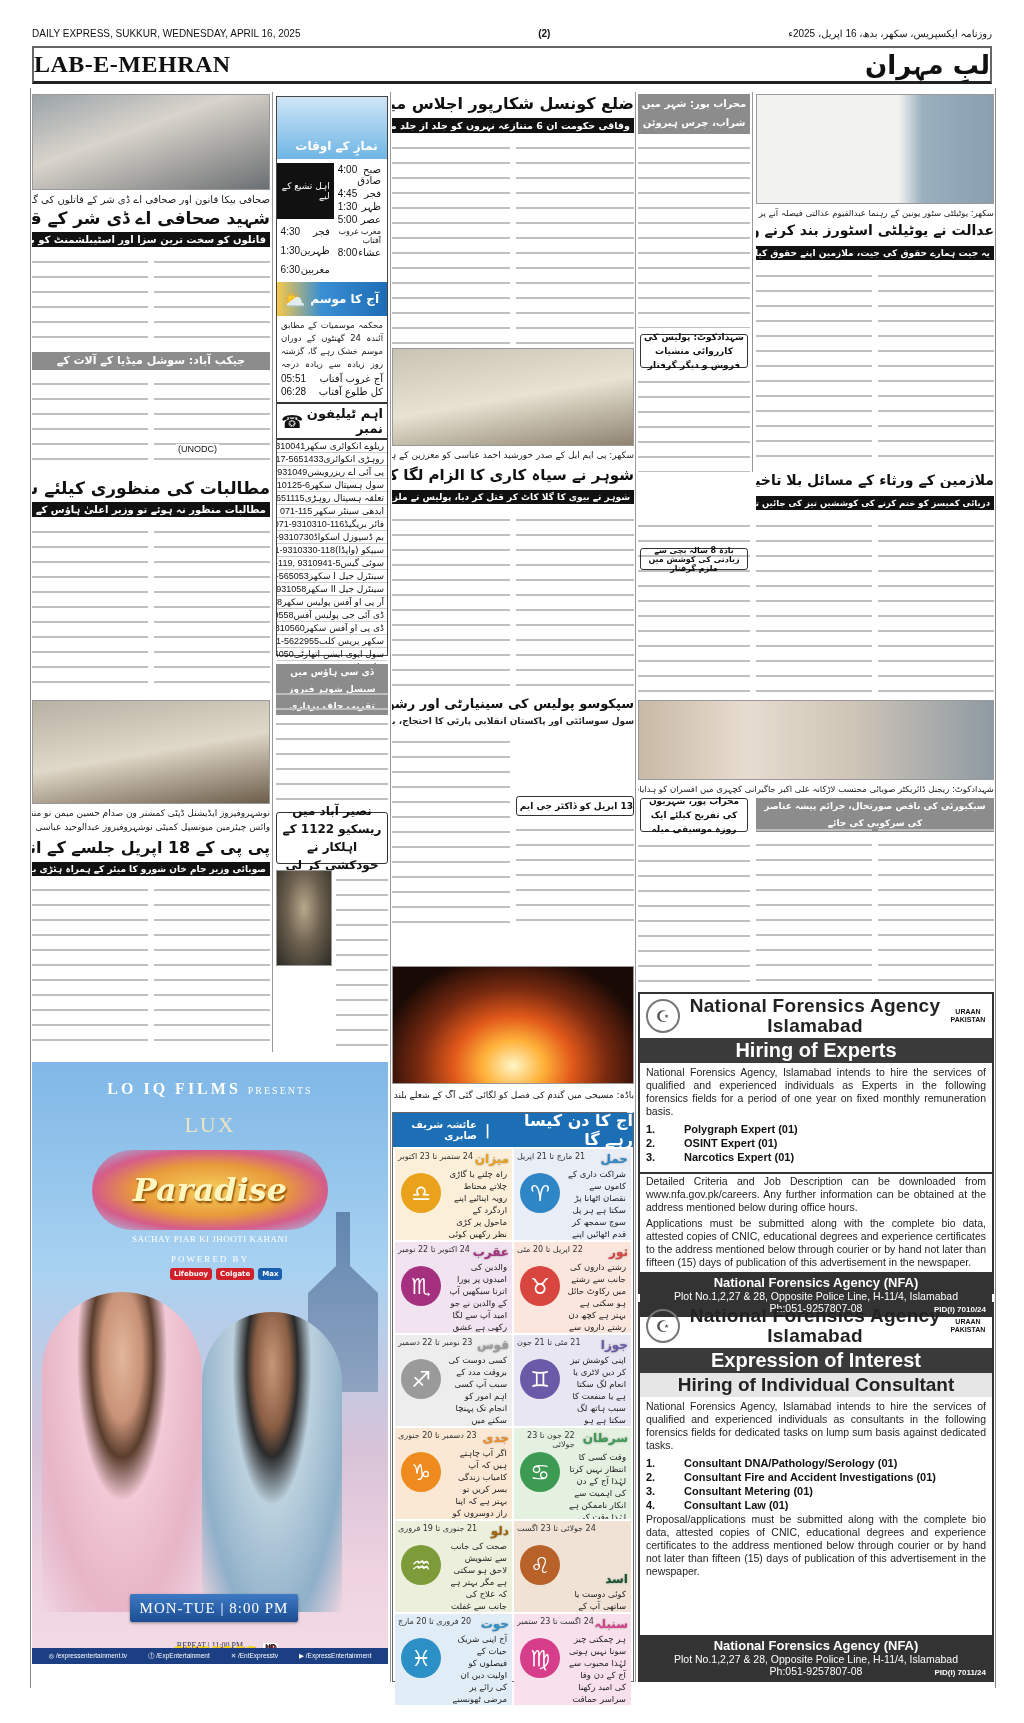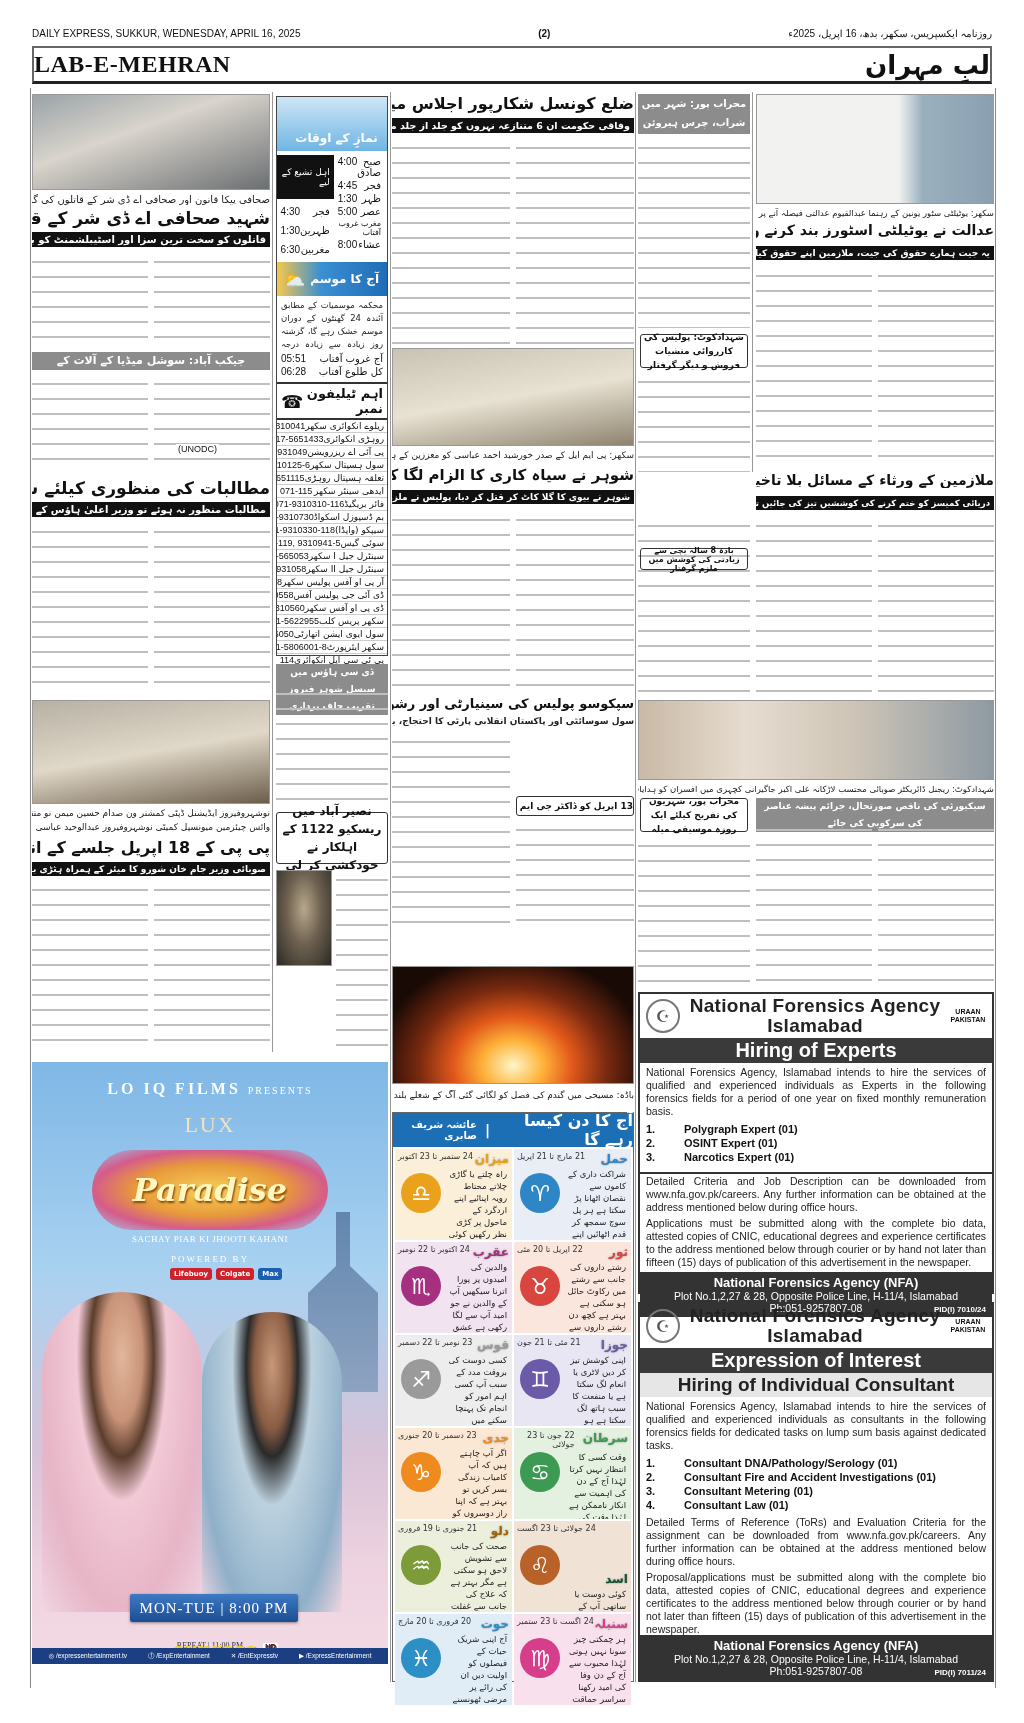--- a/index.html
+++ b/index.html
@@ -16,24 +16,24 @@
   .photo.office { background: linear-gradient(170deg, #b7b1a4, #e0d8c8 50%, #6c5d4a); }
   .photo.fire { background: radial-gradient(ellipse at 50% 85%, #fff6c8 0%, #ffb23a 18%, #e2591a 35%, #7a2a10 55%, #1a0a05 80%); }
   .photo.portrait { background: radial-gradient(ellipse at 50% 40%, #b8a98c 0%, #6e6150 45%, #2b2a24 100%); }
   .urdu { direction: rtl; font-size: 10px; line-height: 15px; color: #222; text-align: justify; overflow: hidden; }
   .headline { direction: rtl; font-weight: bold; text-align: center; white-space: nowrap; overflow: hidden; }
   .subhead-black { background: #111; color: #fff; direction: rtl; font-size: 10px; font-weight: bold; text-align: center; white-space: nowrap; overflow: hidden; padding: 2px 4px; }
   .caption { direction: rtl; font-size: 10px; text-align: center; color: #222; white-space: nowrap; overflow: hidden; }
   .textlines { background: repeating-linear-gradient(to bottom, transparent 0, transparent 9px, #bfbfbf 9px, #bfbfbf 11px, transparent 11px, transparent 15px); }
   
   .prayer { top: 96px; left: 276px; width: 112px; height: 560px; border: 1px solid #444; }
-  .prayer-banner { height: 54px; background: linear-gradient(180deg, #cfe6f6, #6fb5e4); display: flex; align-items: flex-end; justify-content: center; color: #fff; font-weight: bold; font-size: 12px; direction: rtl; padding-bottom: 6px; padding-left: 9px; }
+  .prayer-banner { height: 62px; background: linear-gradient(180deg, #cfe6f6, #6fb5e4); display: flex; align-items: flex-end; justify-content: center; color: #fff; font-weight: bold; font-size: 12px; direction: rtl; padding-bottom: 6px; padding-left: 9px; }
   .pt-row { display: flex; justify-content: space-between; direction: rtl; font-size: 10px; padding: 1px 4px; }
   .pt-time { font-family: "Liberation Sans", sans-serif; direction: ltr; }
-  .black-tag { background: #111; color: #fff; font-size: 9px; direction: rtl; padding: 12px 4px; display: inline-block; }
+  .black-tag { background: #111; color: #fff; font-size: 9px; direction: rtl; padding: 18px 4px; display: inline-block; }
   .weather-banner { height: 34px; background: linear-gradient(90deg, #f7c84a 0%, #3b8fd3 40%, #1e6db6 100%); color: #fff; font-weight: bold; direction: rtl; font-size: 12px; display: flex; align-items: center; justify-content: flex-start; padding-right: 8px; margin-top: 6px; }
   .phone-row { display: flex; justify-content: space-between; direction: rtl; font-size: 9px; border-bottom: 1px solid #ccc; padding: 1px 3px; white-space: nowrap; overflow: hidden; }
   .phone-num { font-family: "Liberation Sans", sans-serif; direction: ltr; }
   
   .horo { top: 1112px; left: 392px; width: 242px; height: 570px; border: 1px solid #666; }
   .horo-header { height: 34px; background: #1d6fb5; color: #fff; direction: rtl; display: flex; align-items: center; justify-content: center; gap: 8px; font-weight: bold; }
   .horo-grid { display: grid; grid-template-columns: 1fr 1fr; grid-auto-rows: 91px; gap: 2px; padding: 2px; direction: rtl; }
   .sign { position: relative; padding: 3px; overflow: hidden; }
   .sign-head { display: flex; justify-content: space-between; direction: rtl; font-size: 9px; }
   .sign-name { font-weight: bold; color: #fff; font-size: 12px; text-shadow: 0 0 2px #888; }
@@ -467,21 +467,20 @@
   </div>
   <div class="nfa-band">Expression of Interest</div>
   <div class="nfa-band2">Hiring of Individual Consultant</div>
   <div class="nfa-body">National Forensics Agency, Islamabad intends to hire the services of qualified and experienced individuals as consultants in the following forensics fields for dedicated tasks on lump sum basis against dedicated tasks.</div>
   <ul class="nfa-list">
     <li><span class="n">1.</span><span>Consultant DNA/Pathology/Serology (01)</span></li>
     <li><span class="n">2.</span><span>Consultant Fire and Accident Investigations (01)</span></li>
     <li><span class="n">3.</span><span>Consultant Metering (01)</span></li>
     <li><span class="n">4.</span><span>Consultant Law (01)</span></li>
   </ul>
-  <div class="nfa-body">Detailed Terms of Reference (ToRs) and Evaluation Criteria for the assignment can be downloaded from www.nfa.gov.pk/careers. Any further information can be obtained at the address mentioned below during office hours.</div>
   <div class="nfa-body" style="padding-top:0;">Proposal/applications must be submitted along with the complete bio data, attested copies of CNIC, educational degrees and experience certificates to the address mentioned below through courier or by hand not later than fifteen (15) days of publication of this advertisement in the newspaper.</div>
   <div class="nfa-foot" style="position:absolute;bottom:0;left:0;right:0;">
     <div class="org">National Forensics Agency (NFA)</div>
     <div class="addr">Plot No.1,2,27 &amp; 28, Opposite Police Line, H-11/4, Islamabad</div>
     <div class="addr">Ph:051-9257807-08</div>
     <div class="pid">PID(I) 7011/24</div>
   </div>
 </div>
 
 <div class="abs tvad">

